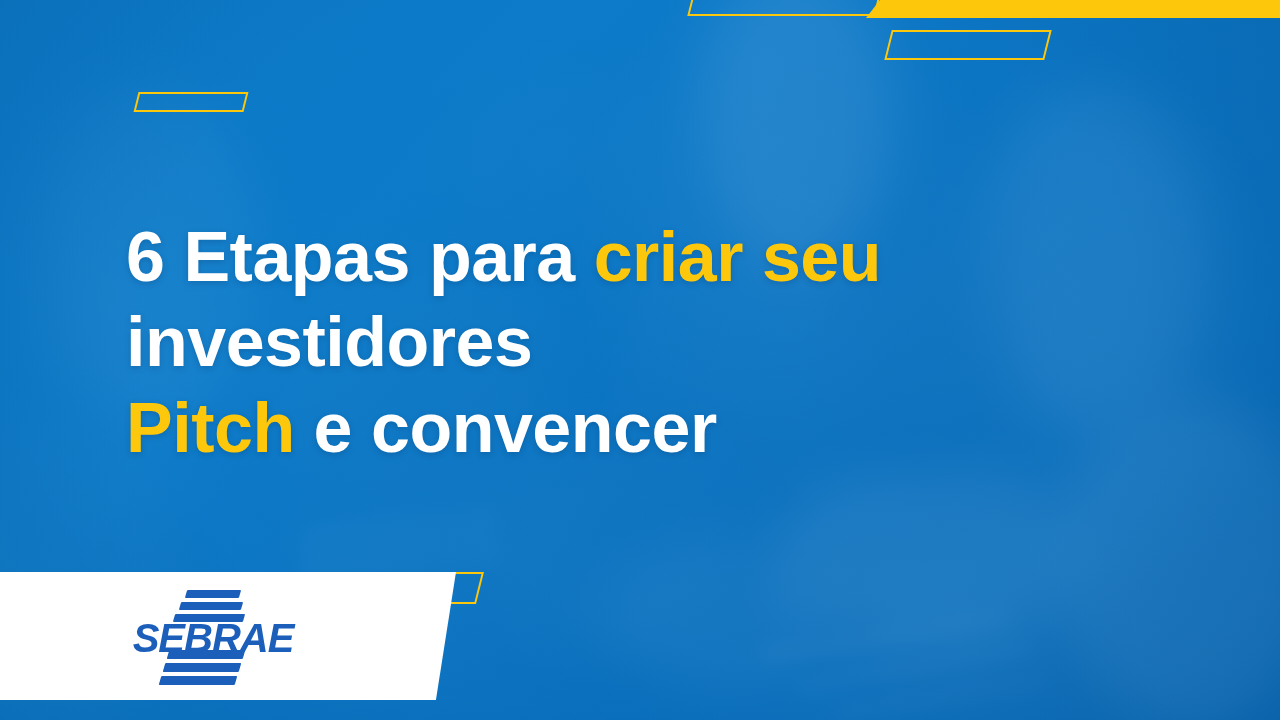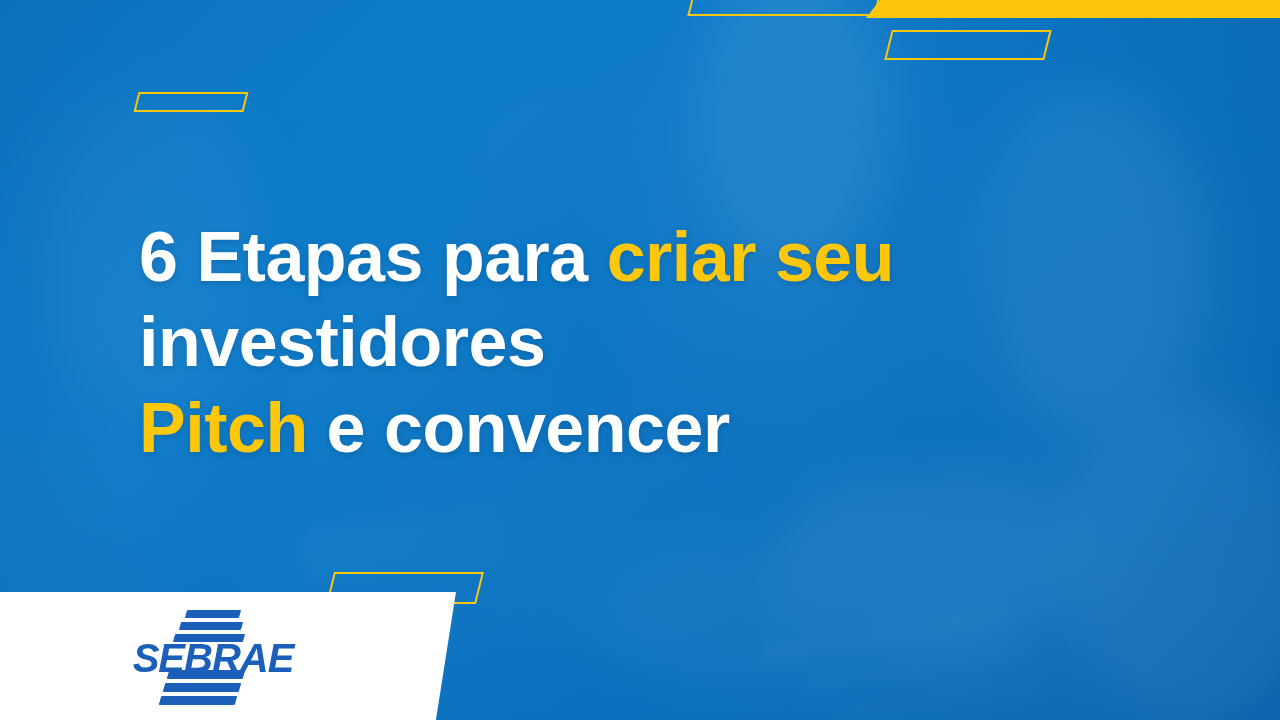--- a/index.html
+++ b/index.html
@@ -105,30 +105,29 @@
     position: absolute;
     left: 126px;
     top: 168px;
     width: 1050px;
     font-size: 70px;
     font-weight: 700;
     line-height: 1.22;
     letter-spacing: -0.5px;
     color: #ffffff;
     text-shadow: 0 2px 6px rgba(0,40,80,0.22);
-    margin-left: 13px;
   }
   .title .hl { color: var(--accent, #fdc70c); }
   .title-line { display: block; white-space: nowrap; }
 
   
   .logo-panel {
     position: absolute;
     left: 0;
-    top: 592px;
+    top: 572px;
     width: 456px;
     height: 128px;
     background: #ffffff;
     clip-path: polygon(0 0, 100% 0, 95.6% 100%, 0 100%);
   }
   .logo {
     position: absolute;
     left: 128px;
     top: 16px;
     width: 170px;

